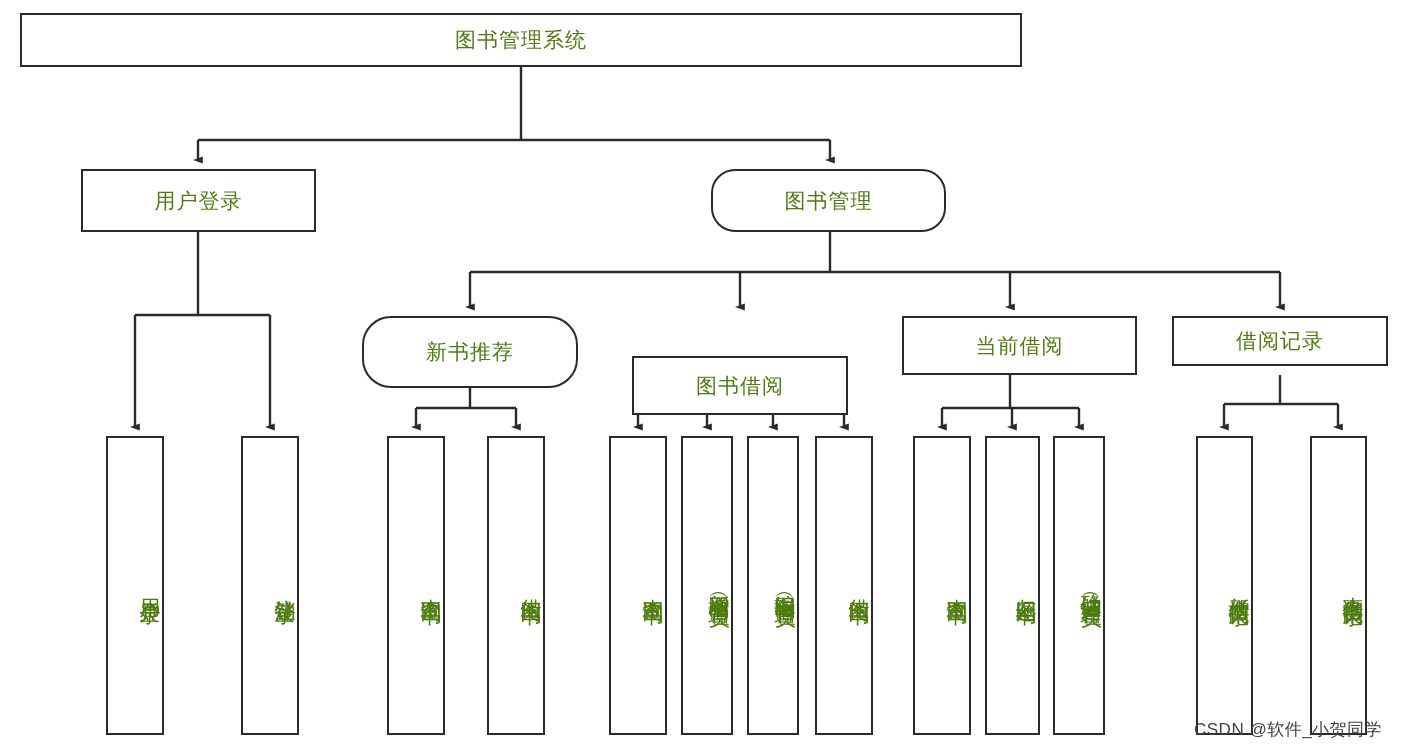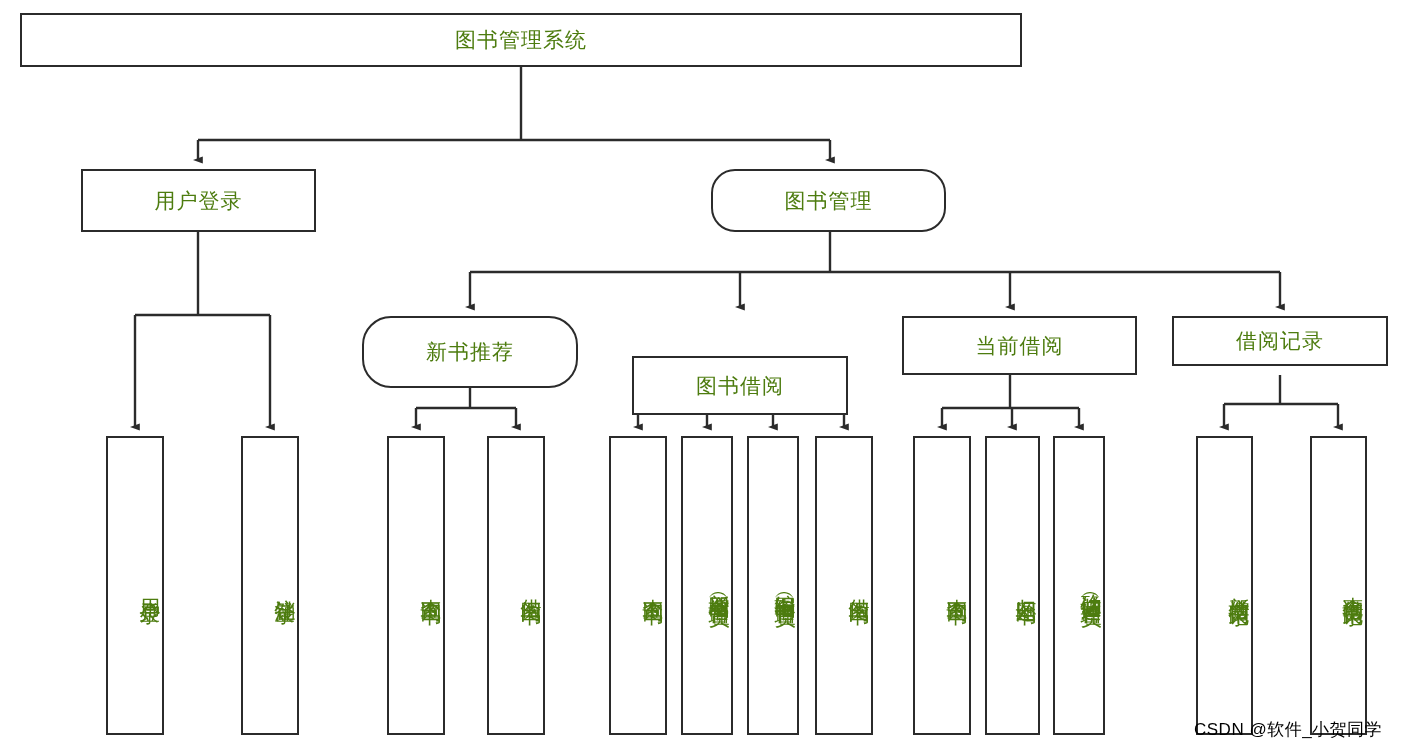--- a/index.html
+++ b/index.html
@@ -51,21 +51,21 @@
     letter-spacing: 2px;
     padding-top: 6px;
     padding-bottom: 6px;
     align-items: flex-start;
     justify-content: center;
     text-align: center;
   }
   .watermark {
     position: absolute;
     font-size: 17px;
-    color: #000000;
+    color: #404040;
     white-space: nowrap;
     letter-spacing: 0.5px;
   }
 </style>
 </head>
 <body>
 
 <div id="canvas">
 
   <svg id="wires" viewBox="0 0 1405 747">

